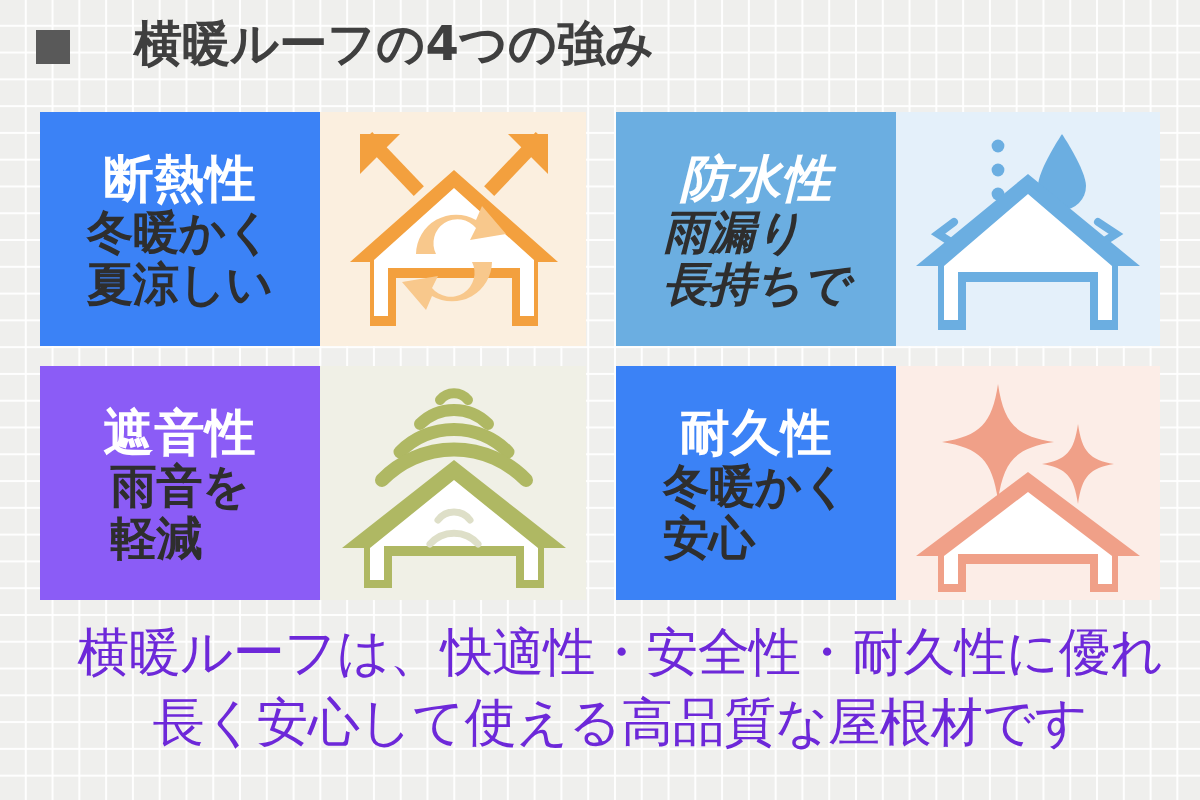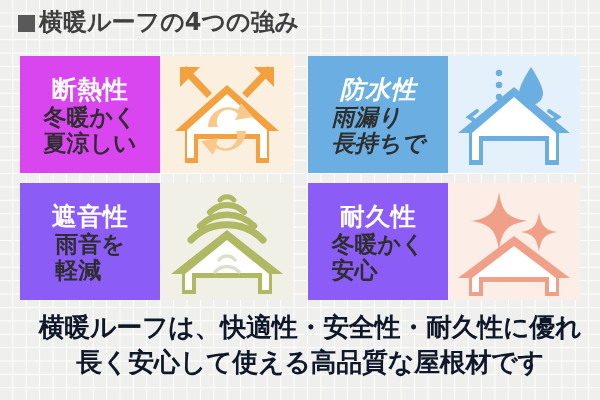--- a/index.html
+++ b/index.html
@@ -40,20 +40,21 @@
     flex: 0 0 auto;
     margin-top: 2px;
   }
   .title-text {
     font-size: 24px;
     font-weight: 700;
     color: #3f3f3f;
     letter-spacing: 0px;
     line-height: 1;
     white-space: nowrap;
+    padding-left: 28px;
   }
 
   
   .card {
     position: absolute;
     display: flex;
     overflow: hidden;
   }
   .card-label {
     flex: 0 0 140px;
@@ -97,40 +98,40 @@
   
   .footer {
     position: absolute;
     left: 0;
     top: 310px;
     width: 600px;
     text-align: center;
   }
   .footer-line {
     font-size: 26px;
-    font-weight: 700;
-    color: #0f172a;
+    font-weight: 400;
+    color: #6d28d9;
     line-height: 1.33;
     letter-spacing: -0.3px;
     white-space: nowrap;
     padding-left: 20px;
   }
 </style>
 </head>
 <body>
 
 <div class="page">
 
   <div class="title-row">
     <span class="title-bullet"></span>
     <span class="title-text">横暖ルーフの4つの強み</span>
   </div>
 
   <div class="card" id="card-insulation">
-    <div class="card-label" style="background:#d946ef;">
+    <div class="card-label" style="background:#3b82f6;">
       <div class="card-heading">断熱性</div>
       <div class="card-sub">冬暖かく
 夏涼しい</div>
     </div>
     <div class="card-icon" style="background:#FBEFDF;">
       <svg width="122" height="112" viewBox="0 0 122 112" aria-hidden="true">
 
         <g stroke="#F3A03E" stroke-width="7" fill="none" stroke-linecap="square">
           <line x1="20" y1="12" x2="41" y2="34"></line>
           <line x1="102" y1="12" x2="81" y2="34"></line>
@@ -206,21 +207,21 @@
 
         <g stroke="#DEDFC8" fill="none" stroke-width="3.5" stroke-linecap="round">
           <path d="M53 74 a10 10 0 0 1 16 0"></path>
           <path d="M49 86 a16 16 0 0 1 24 0"></path>
         </g>
       </svg>
     </div>
   </div>
 
   <div class="card" id="card-durability">
-    <div class="card-label" style="background:#8b5cf6;">
+    <div class="card-label" style="background:#3b82f6;">
       <div class="card-heading">耐久性</div>
       <div class="card-sub">冬暖かく
 安心</div>
     </div>
     <div class="card-icon" style="background:#FCEDE7;">
       <svg width="122" height="112" viewBox="0 0 122 112" aria-hidden="true">
 
         <path d="M46 6 C49 26 55 32 74 35 C55 38 49 44 46 64 C43 44 37 38 18 35 C37 32 43 26 46 6 Z" fill="#F0A088"></path>
 
         <path d="M86 26 C88 40 92 44 104 46 C92 48 88 52 86 66 C84 52 80 48 68 46 C80 44 84 40 86 26 Z" fill="#F0A088"></path>

